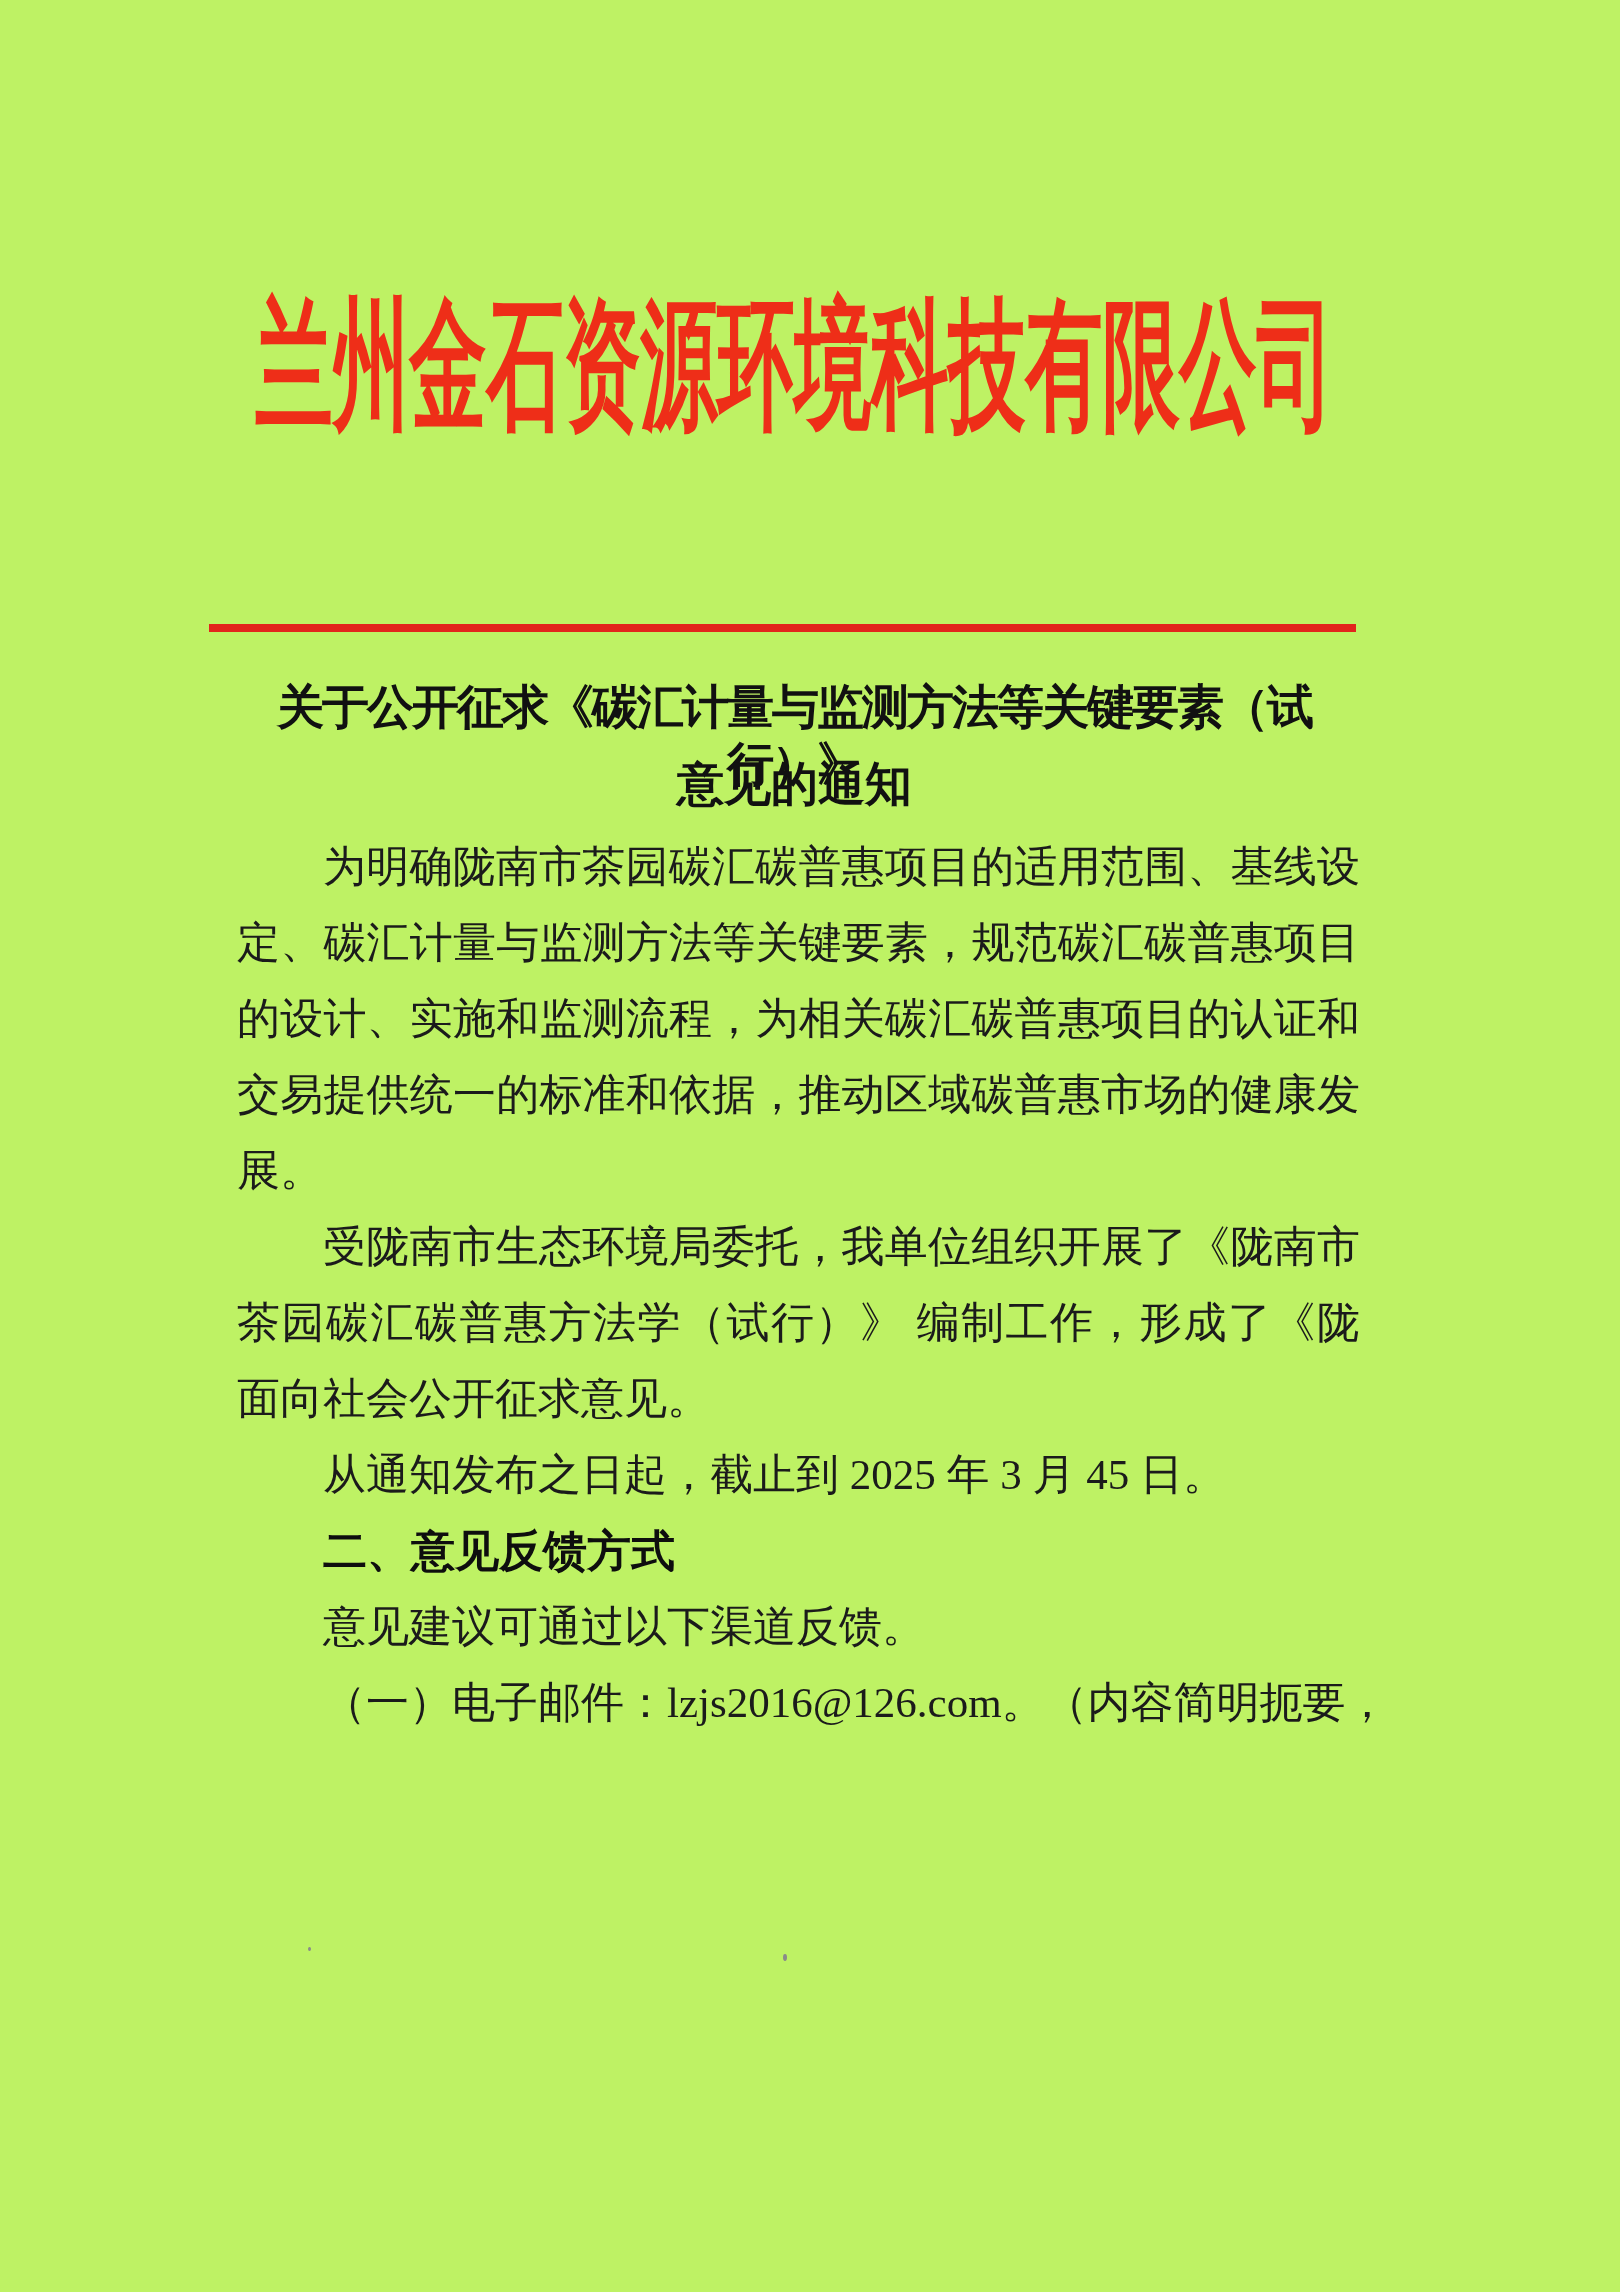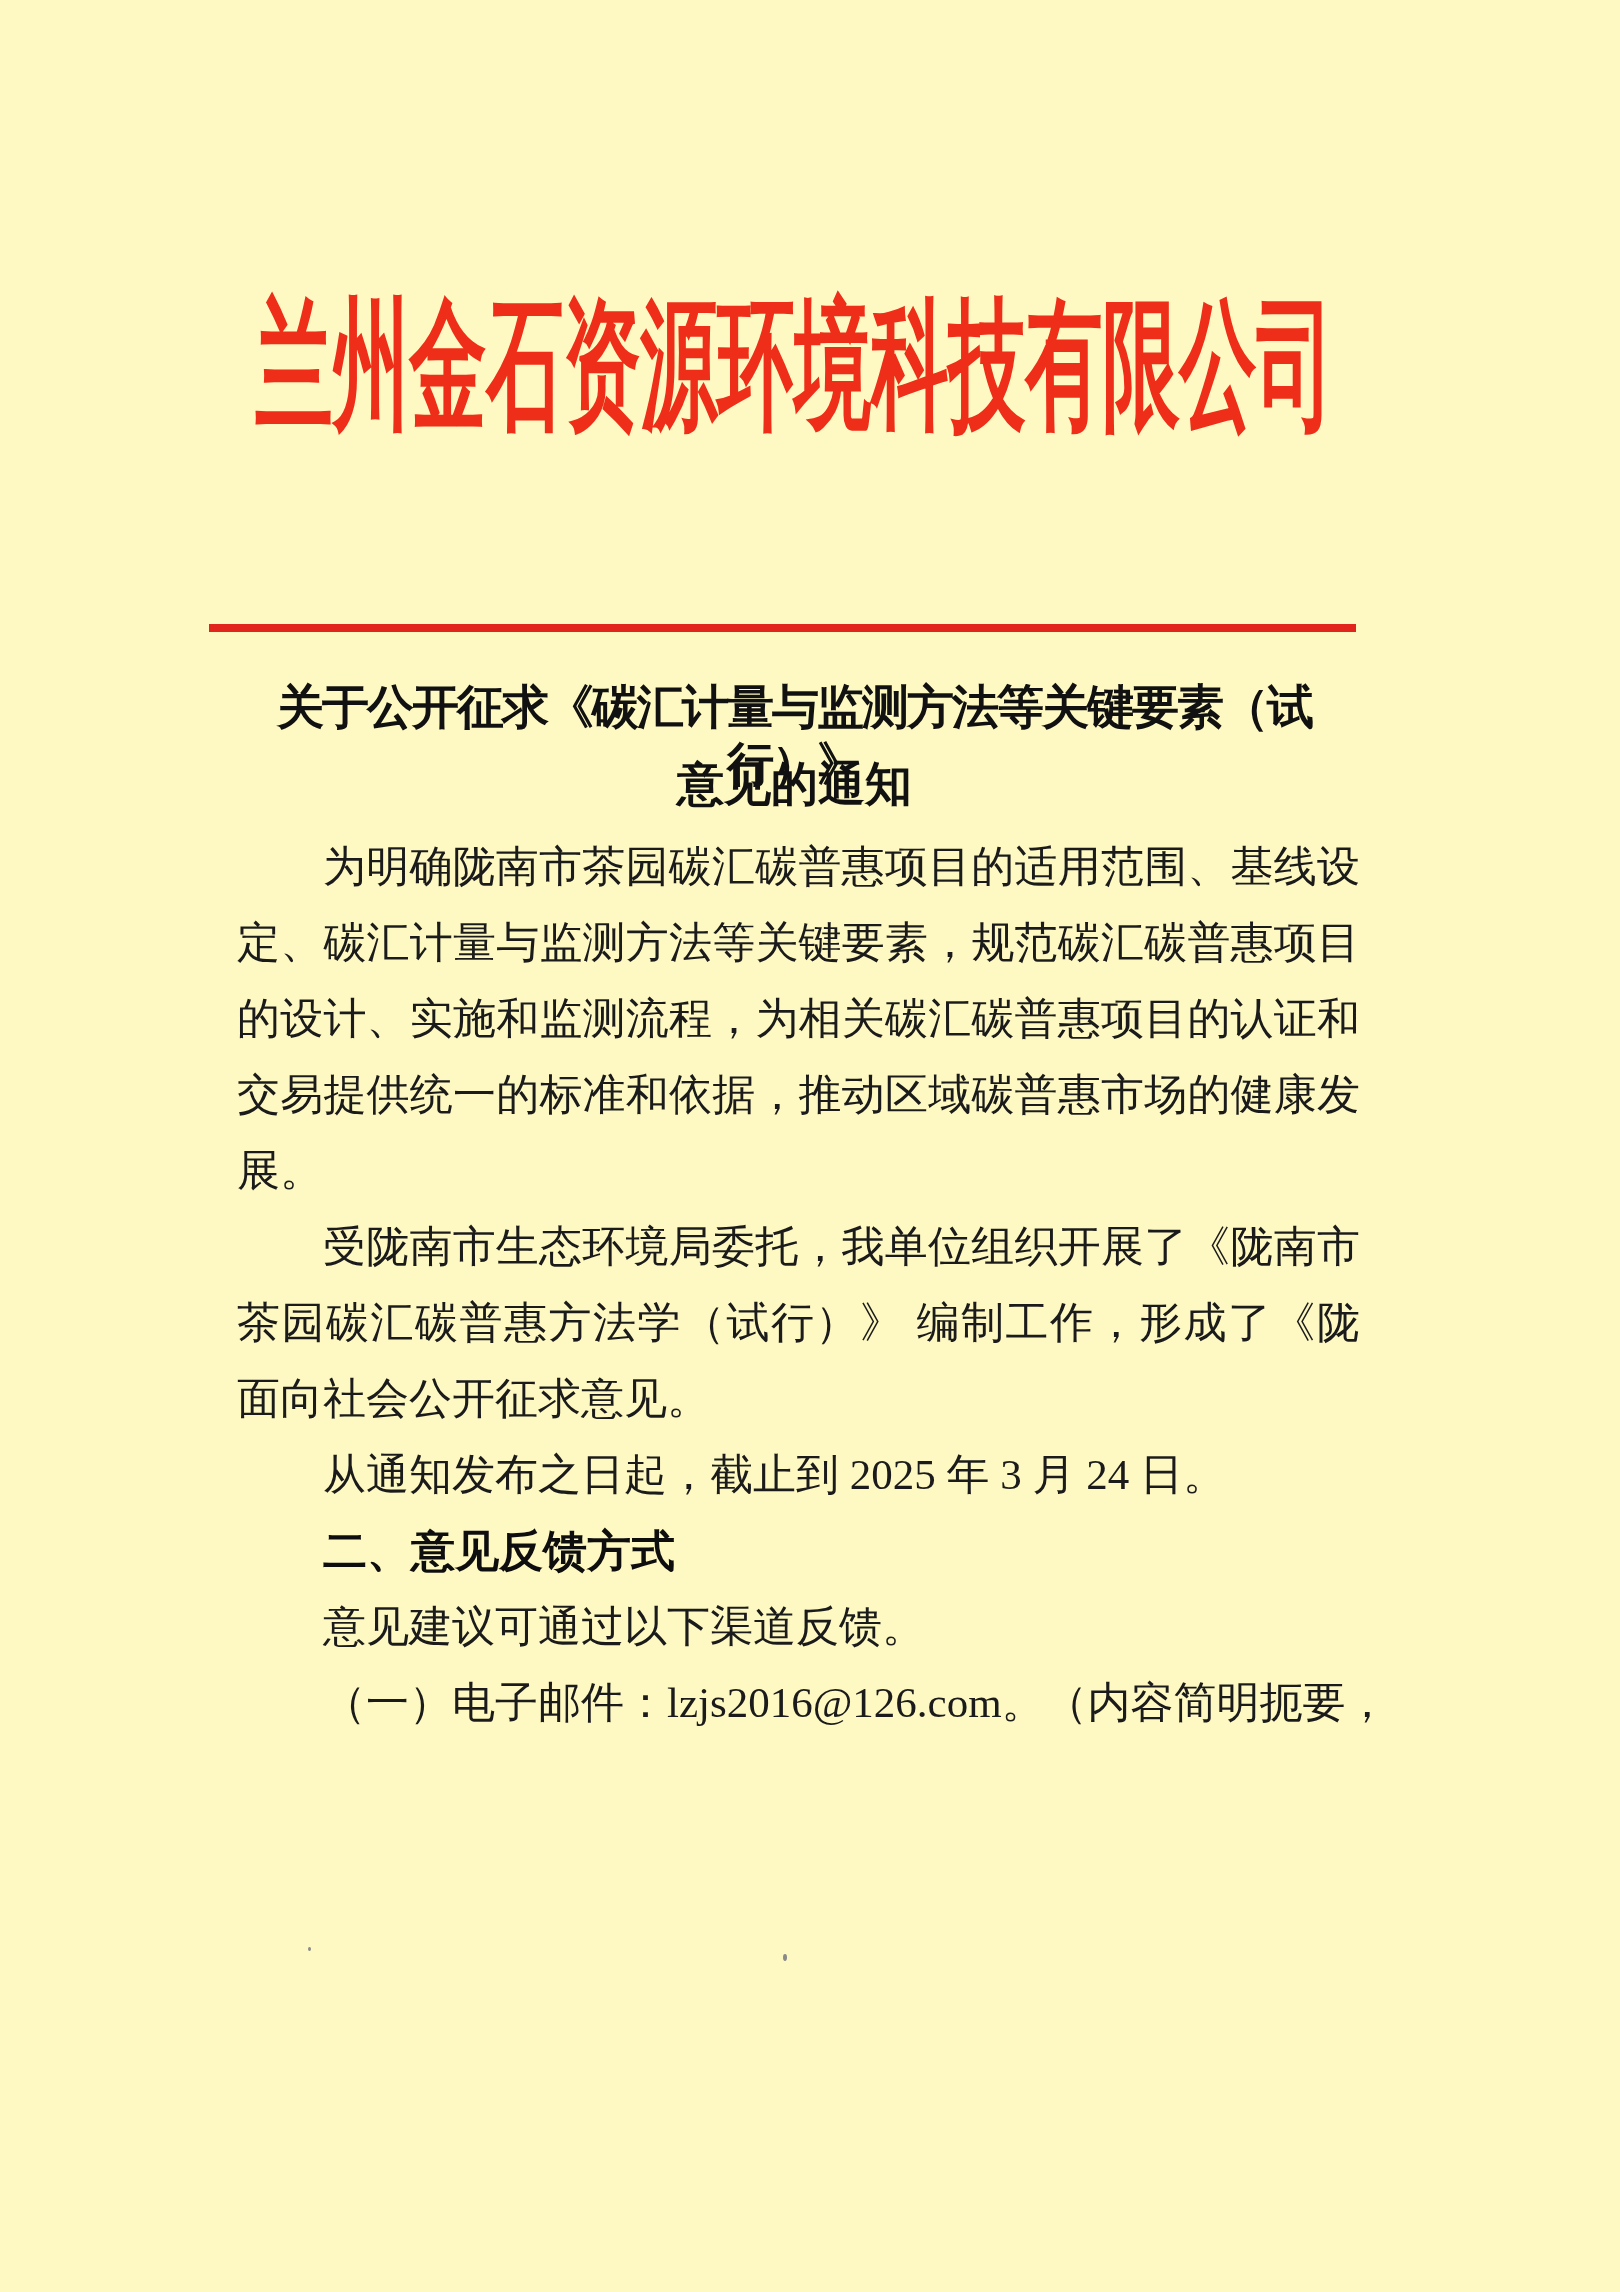--- a/index.html
+++ b/index.html
@@ -1,21 +1,21 @@
 <!DOCTYPE html>
 <html><head>
 <meta charset="utf-8">
 <style>
   html, body { margin: 0; padding: 0; background: #ffffff; }
 
   .page {
     position: relative;
     width: 1620px;
     height: 2293px;
-    background: #fef9c3;
+    background: #bef264;
     overflow: hidden;
     font-family: "Liberation Serif", "DejaVu Serif", serif;
     color: #1c1c1c;
   }
 
   
   .letterhead {
     position: absolute;
     top: 361px;
     left: 216px;
@@ -116,21 +116,21 @@
 
   <div class="body-lines">
       <div class="line indent justify">为明确陇南市茶园碳汇碳普惠项目的适用范围、基线设</div>
       <div class="line justify">定、碳汇计量与监测方法等关键要素，规范碳汇碳普惠项目</div>
       <div class="line justify">的设计、实施和监测流程，为相关碳汇碳普惠项目的认证和</div>
       <div class="line justify">交易提供统一的标准和依据，推动区域碳普惠市场的健康发</div>
       <div class="line">展。</div>
       <div class="line indent justify">受陇南市生态环境局委托，我单位组织开展了《陇南市</div>
       <div class="line justify">茶园碳汇碳普惠方法学（试行）》 编制工作，形成了《陇</div>
       <div class="line">面向社会公开征求意见。</div>
-      <div class="line indent">从通知发布之日起，截止到 2025 年 3 月 24 日。</div>
+      <div class="line indent">从通知发布之日起，截止到 2025 年 3 月 45 日。</div>
       <div class="line heading indent">二、意见反馈方式</div>
       <div class="line indent">意见建议可通过以下渠道反馈。</div>
       <div class="line indent">（一）电子邮件：lzjs2016@126.com。（内容简明扼要，</div>
     </div>
 
   <div class="speck s1"></div>
   <div class="speck s2"></div>
 
 </div>
 

